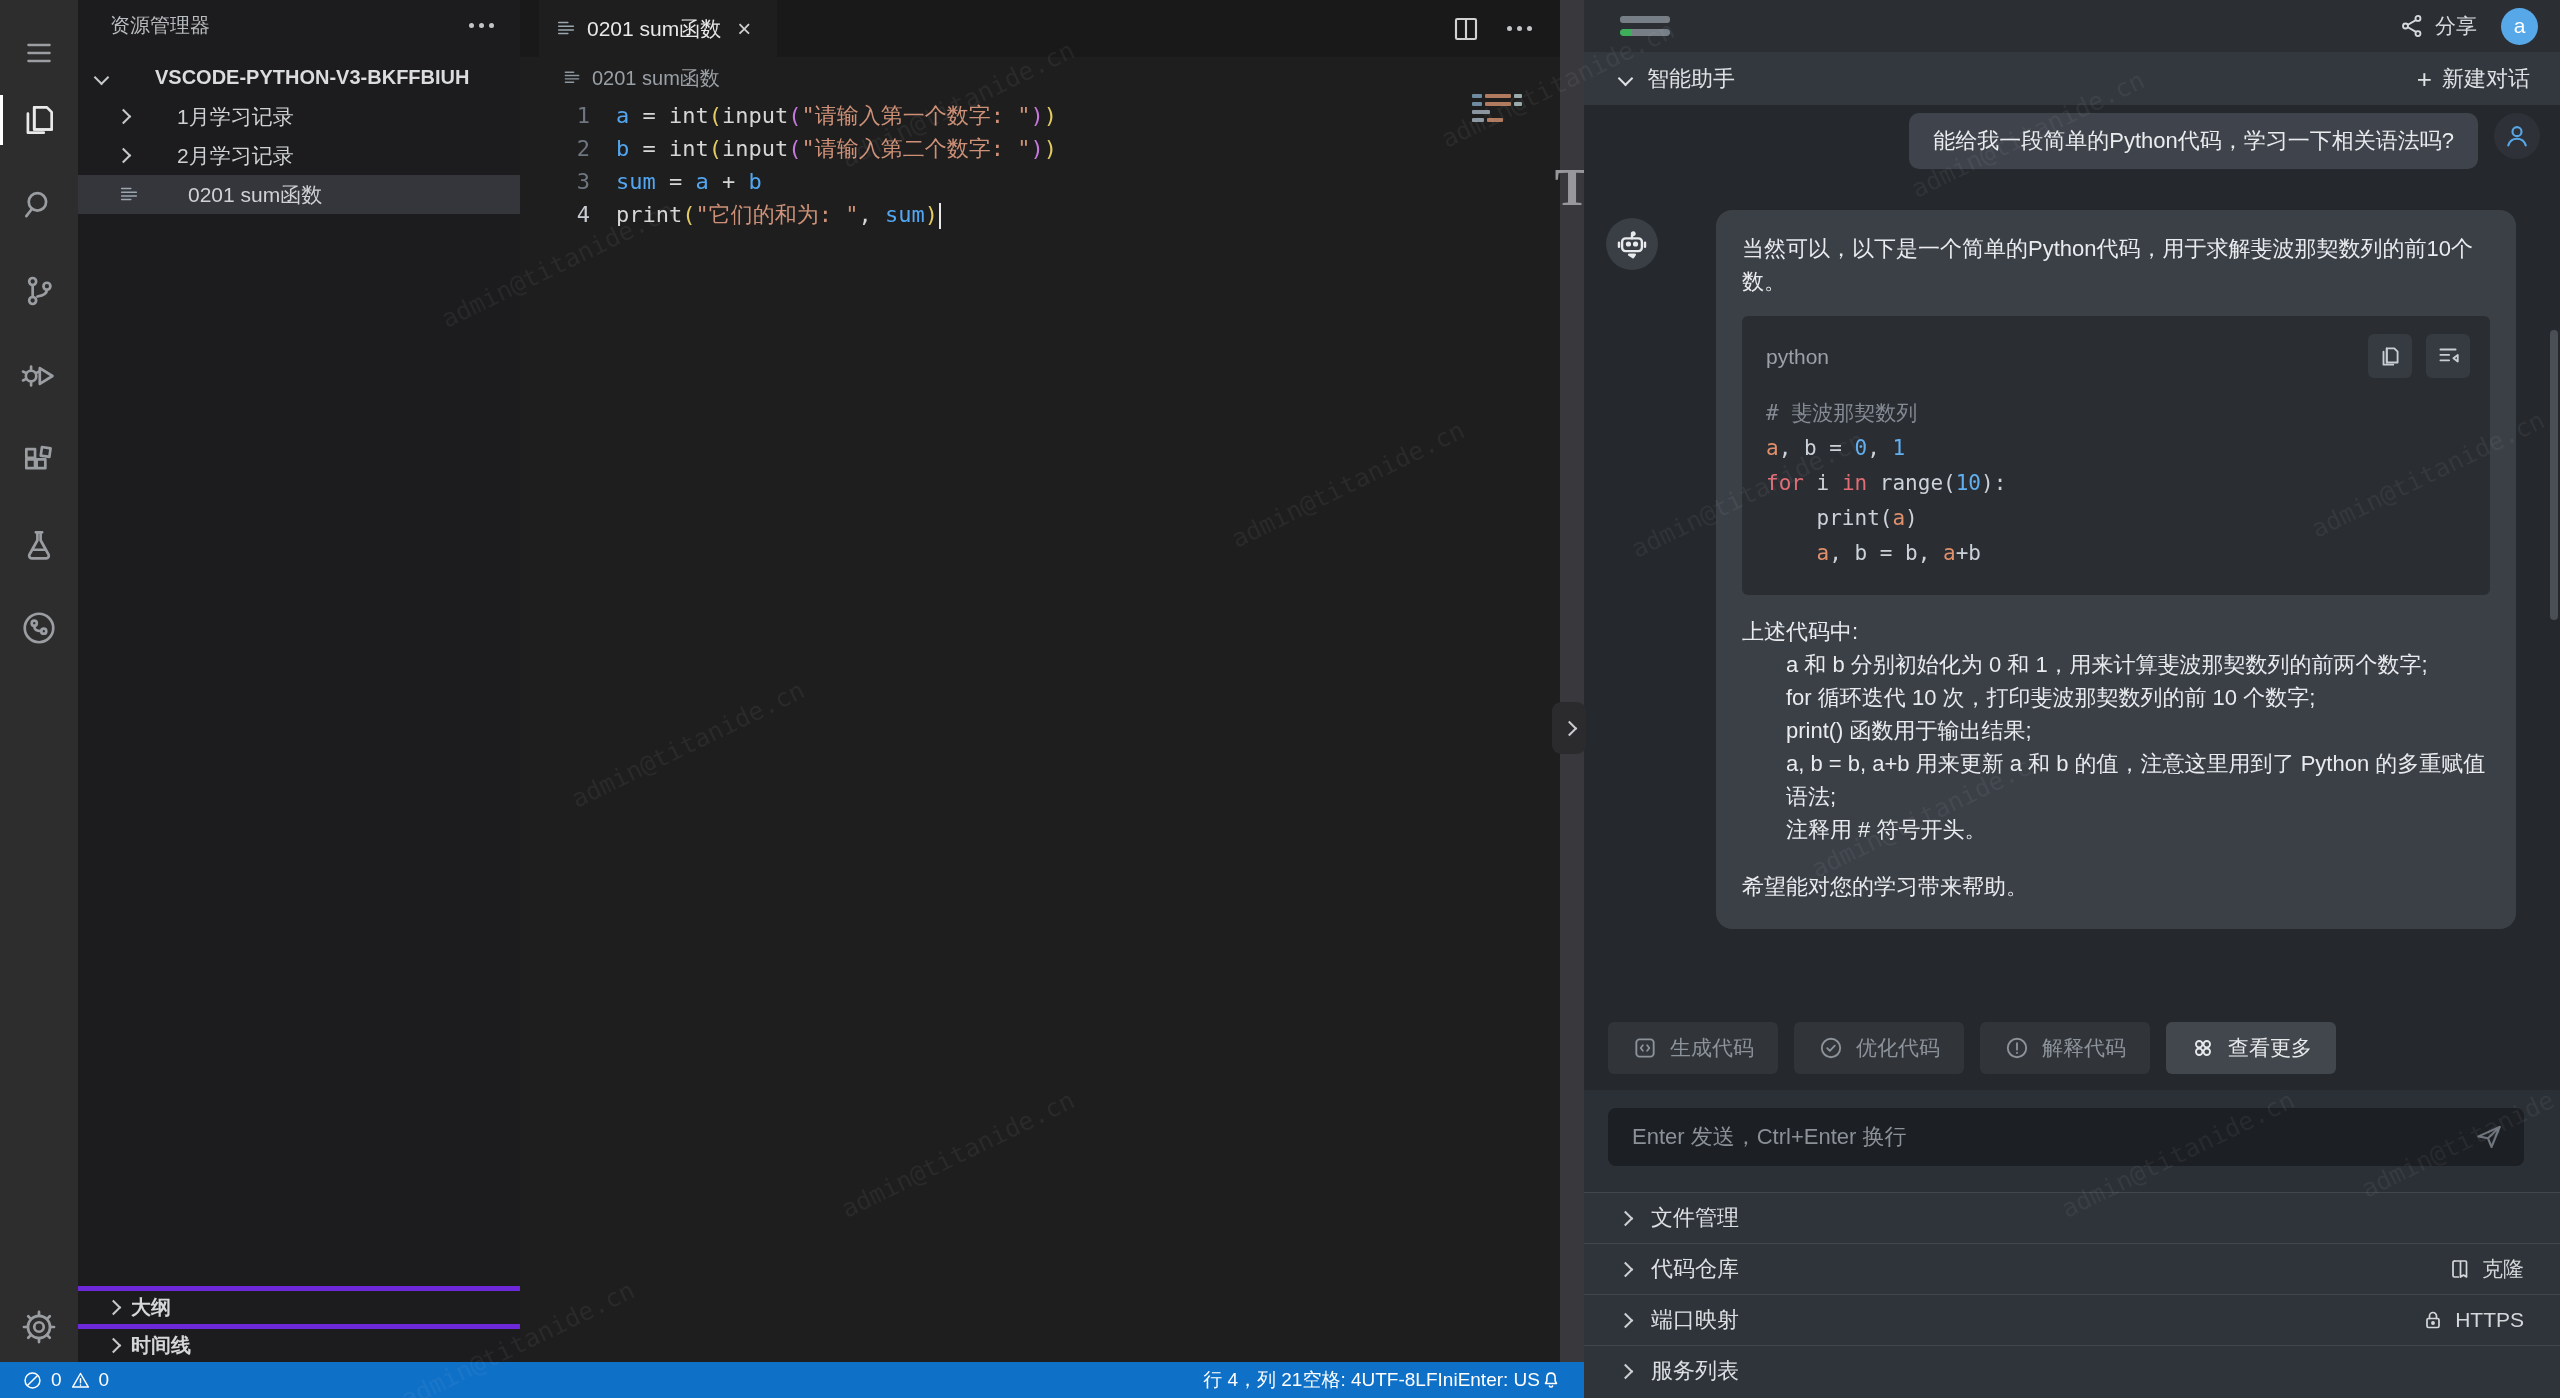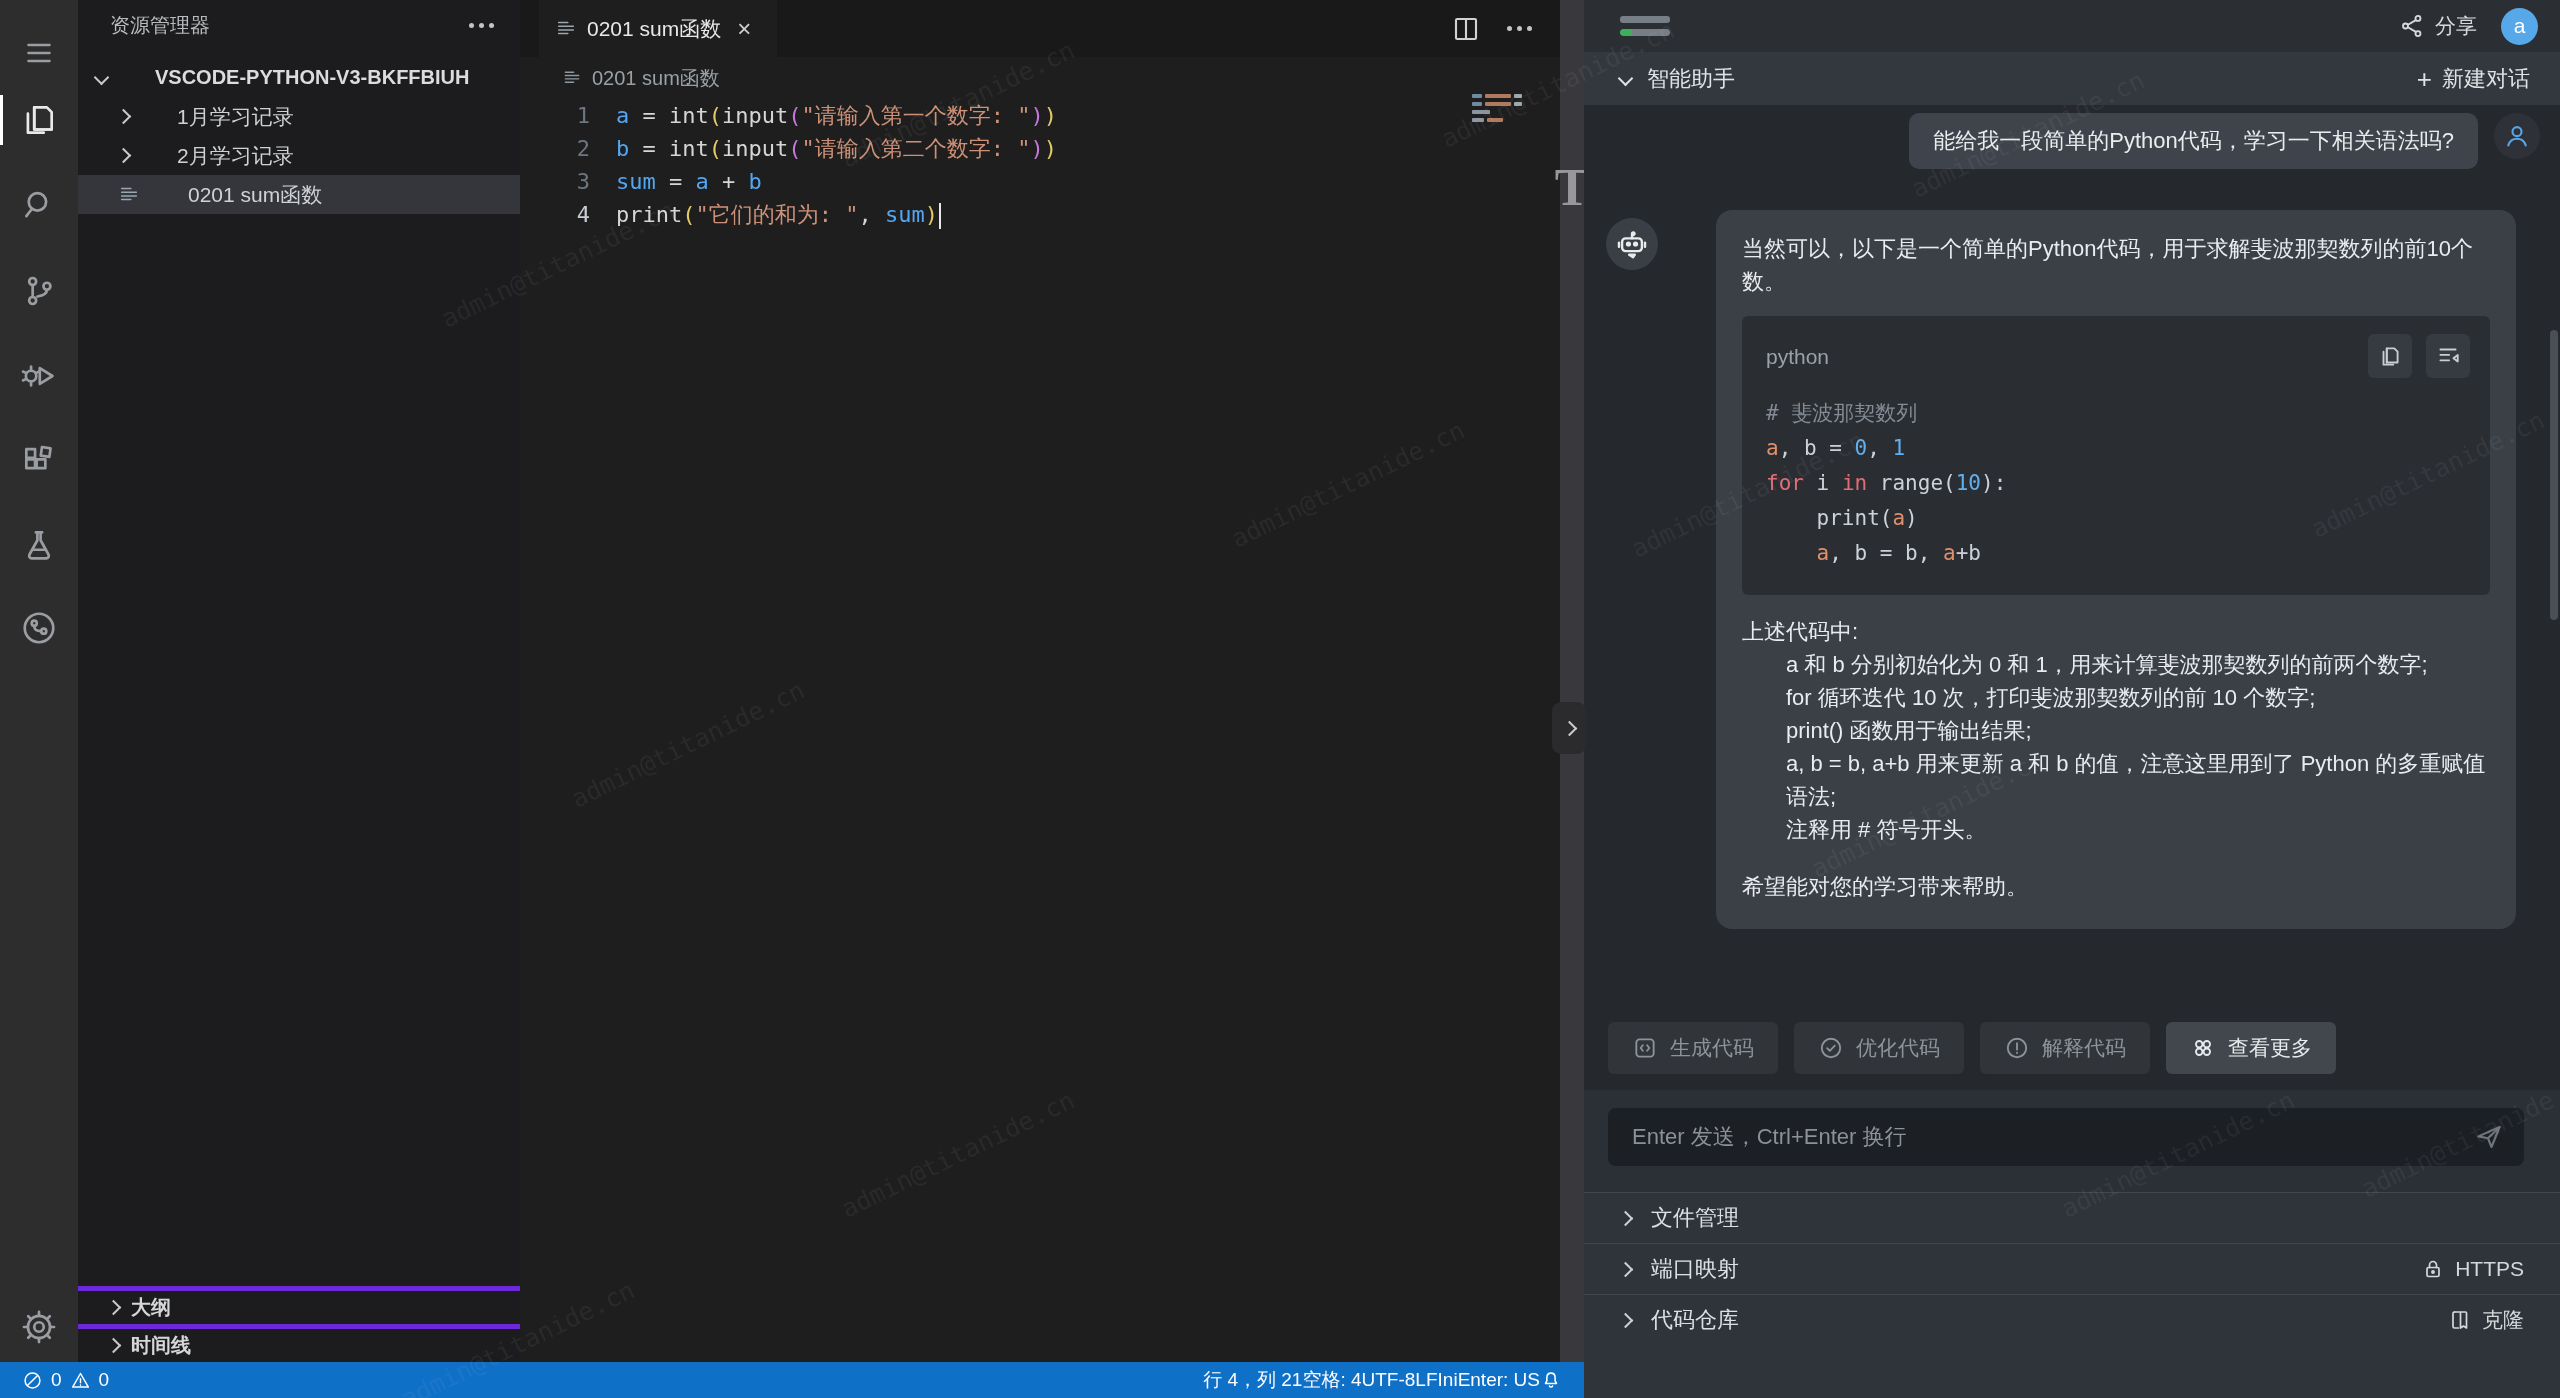--- a/index.html
+++ b/index.html
@@ -449,40 +449,44 @@
       </div>
     </div>
 
     <div class="accordion" id="accordion">
         <div class="acc-row">
           <span class="chev right"></span>
           <span class="lbl">文件管理</span>
         </div>
         <div class="acc-row">
           <span class="chev right"></span>
+          <span class="lbl">代码仓库</span>
+          <span class="acc-extra">
+            <span class="icon"><svg viewBox="0 0 24 24" fill="none" stroke="currentColor" stroke-width="1.7" stroke-linecap="round" stroke-linejoin="round">
+                <path d="M6.5 4h11a1 1 0 011 1v15l-3-2-3 2V4"></path>
+                <path d="M6.5 4a1.5 1.5 0 00-1.5 1.5v13A1.5 1.5 0 006.5 20h4"></path>
+              </svg></span>
+            <span>克隆</span>
+          </span>
+        </div>
+        <div class="acc-row">
+          <span class="chev right"></span>
           <span class="lbl">端口映射</span>
           <span class="acc-extra">
             <span class="icon"><svg viewBox="0 0 24 24" fill="none" stroke="currentColor" stroke-width="1.7" stroke-linecap="round" stroke-linejoin="round">
                 <rect x="6" y="10.5" width="12" height="9" rx="1.5"></rect>
                 <path d="M8.5 10.5V8a3.5 3.5 0 017 0v2.5"></path>
                 <circle cx="12" cy="15" r="1.1" fill="currentColor"></circle>
               </svg></span>
             <span>HTTPS</span>
           </span>
         </div>
         <div class="acc-row">
           <span class="chev right"></span>
-          <span class="lbl">代码仓库</span>
-          <span class="acc-extra">
-            <span class="icon"><svg viewBox="0 0 24 24" fill="none" stroke="currentColor" stroke-width="1.7" stroke-linecap="round" stroke-linejoin="round">
-                <path d="M6.5 4h11a1 1 0 011 1v15l-3-2-3 2V4"></path>
-                <path d="M6.5 4a1.5 1.5 0 00-1.5 1.5v13A1.5 1.5 0 006.5 20h4"></path>
-              </svg></span>
-            <span>克隆</span>
-          </span>
+          <span class="lbl">服务列表</span>
         </div>
       </div>
     <div class="as-scrollthumb"></div>
   </div>
 
   <div class="statusbar">
     <div class="sb-left">
       <span class="icon"><svg viewBox="0 0 24 24" fill="none" stroke="currentColor" stroke-width="1.7" stroke-linecap="round" stroke-linejoin="round">
             <circle cx="12" cy="12" r="8.5"></circle>
             <path d="M6.5 17.5l11-11"></path>

